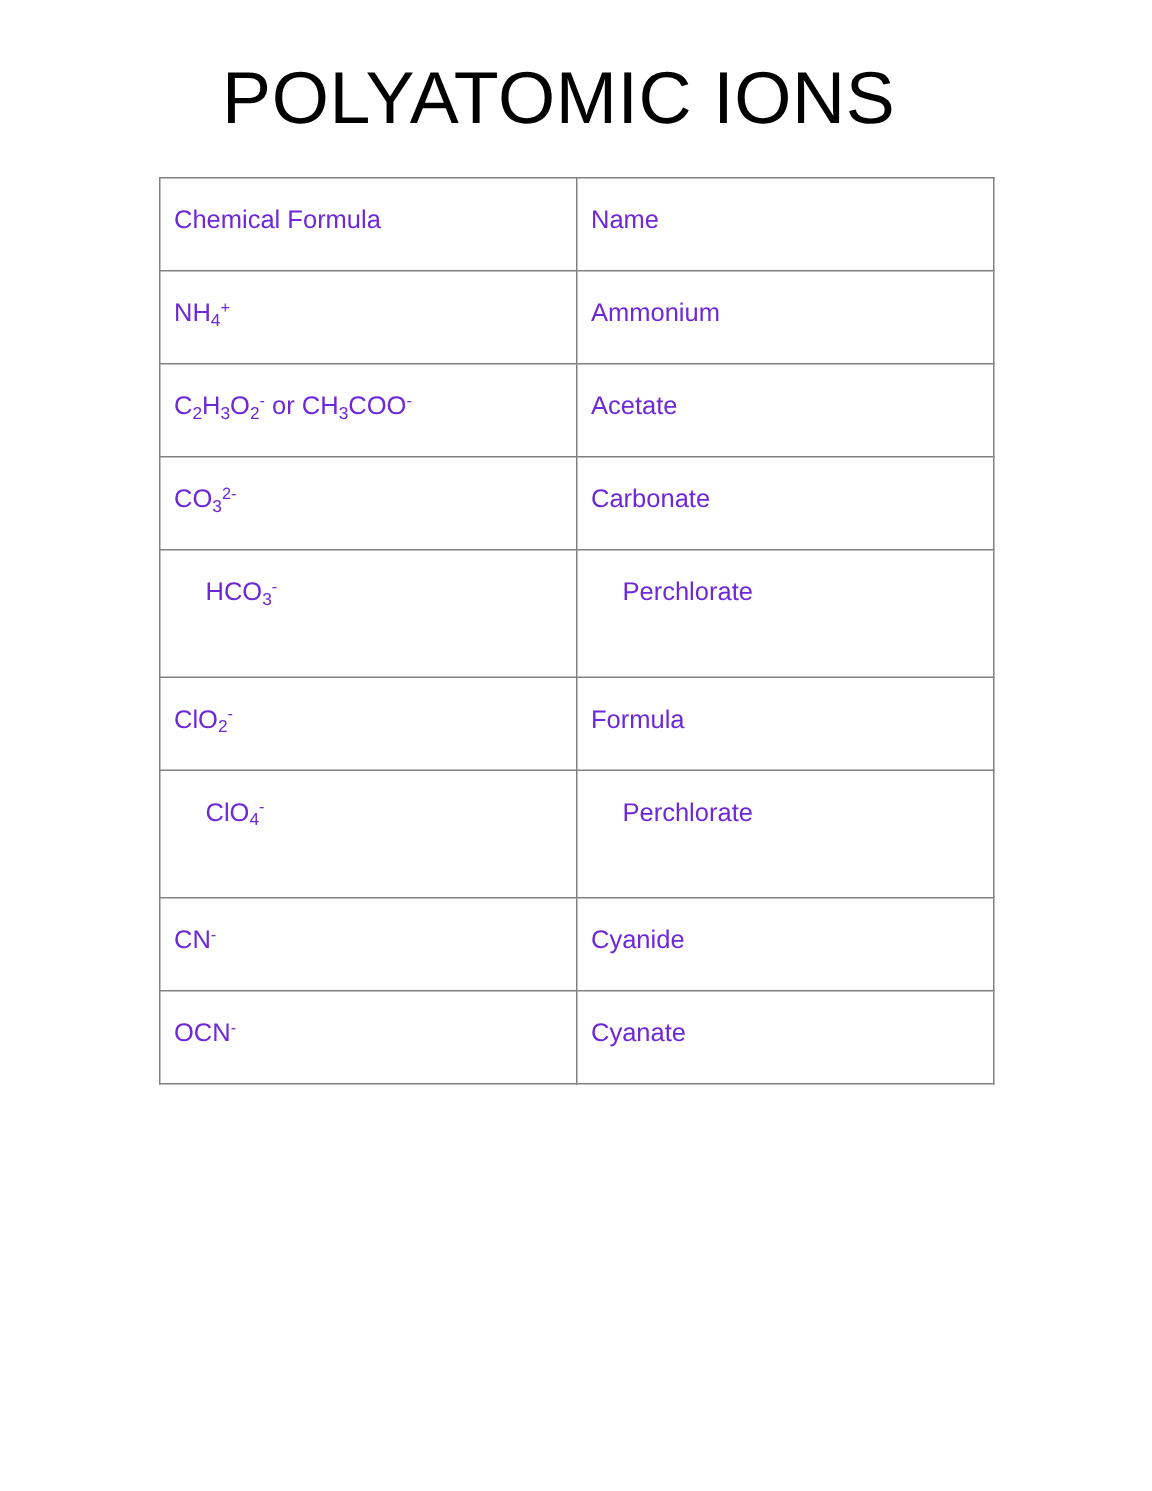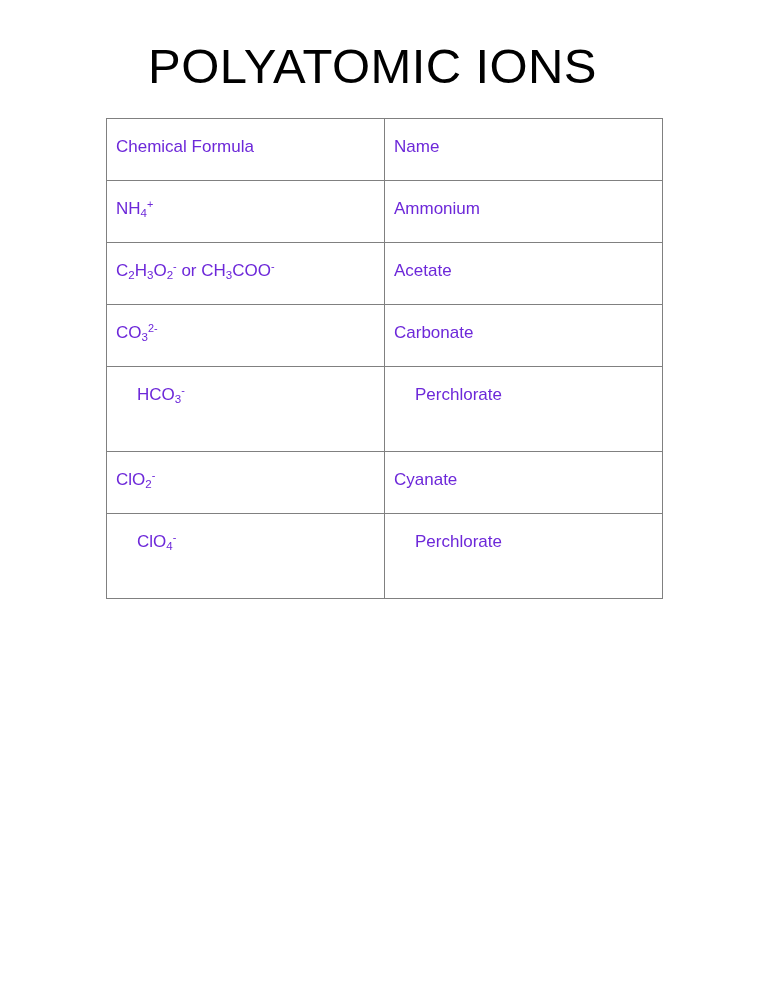--- a/index.html
+++ b/index.html
@@ -127,27 +127,43 @@
           </td>
           <td>
             <span class="cell-inner">Perchlorate</span>
           </td>
         </tr>
         <tr class="h-std">
           <td>
             <span class="cell-inner"><span>ClO</span><sub>2</sub><sup class="charge">-</sup></span>
           </td>
           <td>
-            <span class="cell-inner">Cyanate</span>
+            <span class="cell-inner">Formula</span>
           </td>
         </tr>
         <tr class="h-tall">
           <td>
             <span class="cell-inner"><span>ClO</span><sub>4</sub><sup class="charge">-</sup></span>
           </td>
           <td>
             <span class="cell-inner">Perchlorate</span>
           </td>
         </tr>
+        <tr class="h-std">
+          <td>
+            <span class="cell-inner"><span>CN</span><sup class="charge">-</sup></span>
+          </td>
+          <td>
+            <span class="cell-inner">Cyanide</span>
+          </td>
+        </tr>
+        <tr class="h-std">
+          <td>
+            <span class="cell-inner"><span>OCN</span><sup class="charge">-</sup></span>
+          </td>
+          <td>
+            <span class="cell-inner">Cyanate</span>
+          </td>
+        </tr>
       </tbody>
   </table>
 
 </div>
 
 </body></html>

